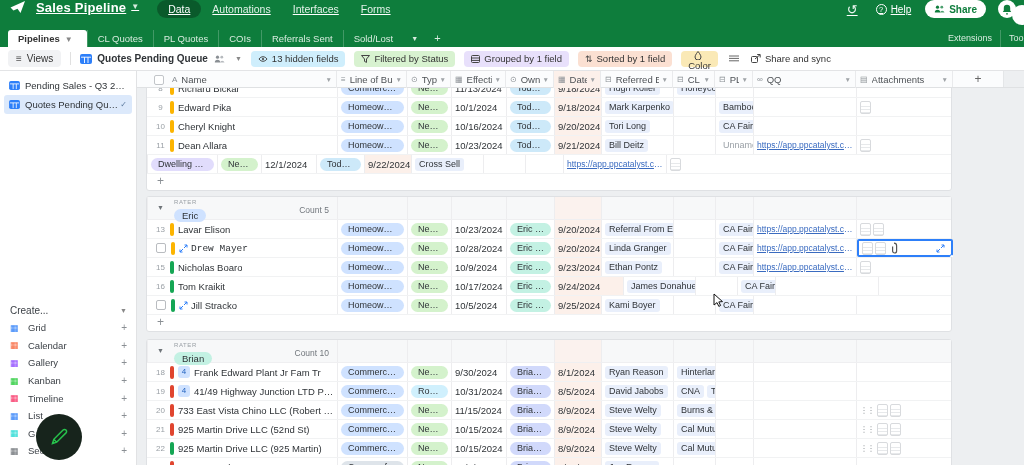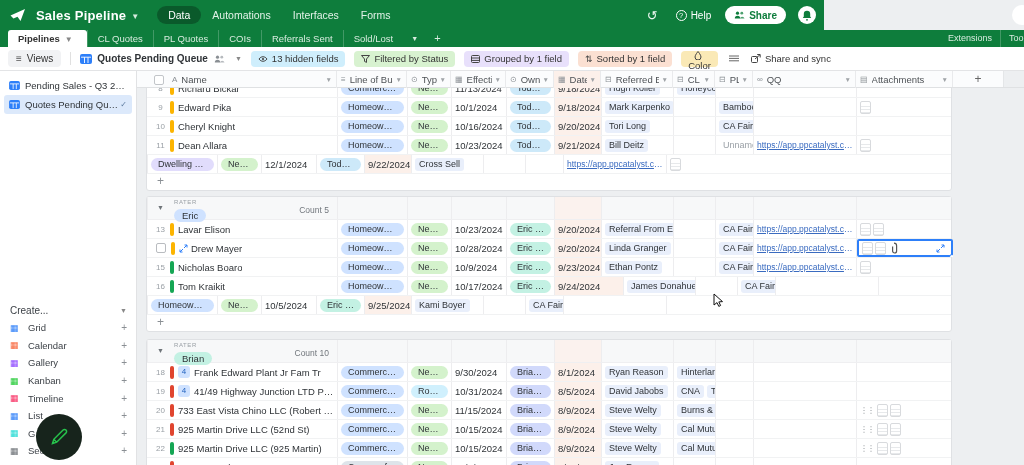--- a/index.html
+++ b/index.html
@@ -1,21 +1,21 @@
 <!DOCTYPE html>
 <html style="--brand-green: #0e7d3c; --accent-blue: #2d7ff9; --sorted-column-bg: #fcf0ea; --pill-blue: #cfe2ff; --pill-green: #d4f2cc; --pill-cyan: #d0f0fd; --pill-sky: #cde9f9; --pill-teal: #c3f1e3; --pill-peri: #d1d9fb; --pill-lav: #e1dcfc; --pill-slate: #dee4ea; --pill-linked: #e9effb; --bar-orange: #fcb400; --bar-green: #15a654; --bar-red: #e0452f; --link-color: #3a6bc0;"><head>
 <meta charset="utf-8">
 <style>
   html,body{margin:0;padding:0;width:1024px;height:465px;overflow:hidden;
     font-family:"Liberation Sans",sans-serif;background:#edeff1;position:relative;
     -webkit-font-smoothing:antialiased;}
   *{box-sizing:border-box;}
   
-  .topbar{position:absolute;left:0;top:0;width:824px;height:30px;background:var(--brand-green);
-    display:flex;align-items:center;color:#fff;}
+  .topbar{position:absolute;left:0;top:0;width:1024px;height:30px;background:var(--brand-green);
+    display:flex;align-items:flex-start;color:#fff;text-decoration:underline;}
   .logo{margin:0 10px 0 10px;display:flex;align-items:center;}
   .app-title{font-size:13px;font-weight:bold;letter-spacing:.2px;}
   .tb-chev{font-size:8px;margin:2px 4px 0 5px;color:#d7ecdf;}
   .tb-nav{display:flex;align-items:center;margin-left:14px;}
   .tb-nav-item{font-size:10.5px;color:#e2f2e8;padding:3px 11px;border-radius:10px;cursor:pointer;}
   .tb-nav-item.active{background:rgba(0,0,0,.28);color:#fff;}
   .tb-right{margin-left:auto;display:flex;align-items:center;}
   .hist{font-size:13px;color:#eaf6ef;margin-right:18px;}
   .help{display:flex;align-items:center;font-size:10px;color:#fff;margin-right:14px;}
   .help .qm{width:11px;height:11px;border:1px solid #fff;border-radius:50%;font-size:7.5px;
@@ -625,21 +625,21 @@
         </div>
         <div class="cell" style="width: 103px; flex: 0 0 auto;">
           <span class="qlink">https://app.ppcatalyst.com...</span>
         </div>
         <div class="cell" style="width: 97px; flex: 0 0 auto;">
           <span class="thumb"></span>
           <span class="thumb"></span>
         </div>
       </div>
       <div class="grow">
-        <div class="cell namec" style="width: 190px; flex: 0 0 auto;">
+        <div class="cell namec" style="width: 190px; flex: 0 0 auto; font-family: Liberation Mono, monospace;">
           <span class="rcheck"></span>
           <span class="rbar bar-orange"></span>
           <span class="rexpand">
             <svg width="9" height="9" viewBox="0 0 9 9">
               <path d="M5.5 1 H8 V3.5 M8 1 L5 4 M3.5 8 H1 V5.5 M1 8 L4 5" stroke="#2d7ff9" fill="none"></path>
             </svg>
           </span>
           <span class="rname">Drew Mayer</span>
         </div>
         <div class="cell" style="width: 70px; flex: 0 0 auto;">
@@ -746,20 +746,30 @@
           <span class="lpill">James Donahue</span>
         </div>
         <div class="cell" style="width: 42px; flex: 0 0 auto;"></div>
         <div class="cell" style="width: 38px; flex: 0 0 auto;">
           <span class="lpill">CA Fair (Ind</span>
         </div>
         <div class="cell" style="width: 103px; flex: 0 0 auto;"></div>
         <div class="cell" style="width: 97px; flex: 0 0 auto;"></div>
       </div>
       <div class="grow">
+        <div class="cell namec" style="width: 190px; flex: 0 0 auto;">
+          <span class="rcheck"></span>
+          <span class="rbar bar-green"></span>
+          <span class="rexpand">
+            <svg width="9" height="9" viewBox="0 0 9 9">
+              <path d="M5.5 1 H8 V3.5 M8 1 L5 4 M3.5 8 H1 V5.5 M1 8 L4 5" stroke="#2d7ff9" fill="none"></path>
+            </svg>
+          </span>
+          <span class="rname">Jill Stracko</span>
+        </div>
         <div class="cell" style="width: 70px; flex: 0 0 auto;">
           <span class="pill pill-blue">Homeowners</span>
         </div>
         <div class="cell" style="width: 44px; flex: 0 0 auto;">
           <span class="pill pill-green">New B...</span>
         </div>
         <div class="cell" style="width: 55px; flex: 0 0 auto;">
           <span>10/5/2024</span>
         </div>
         <div class="cell" style="width: 48px; flex: 0 0 auto;">

